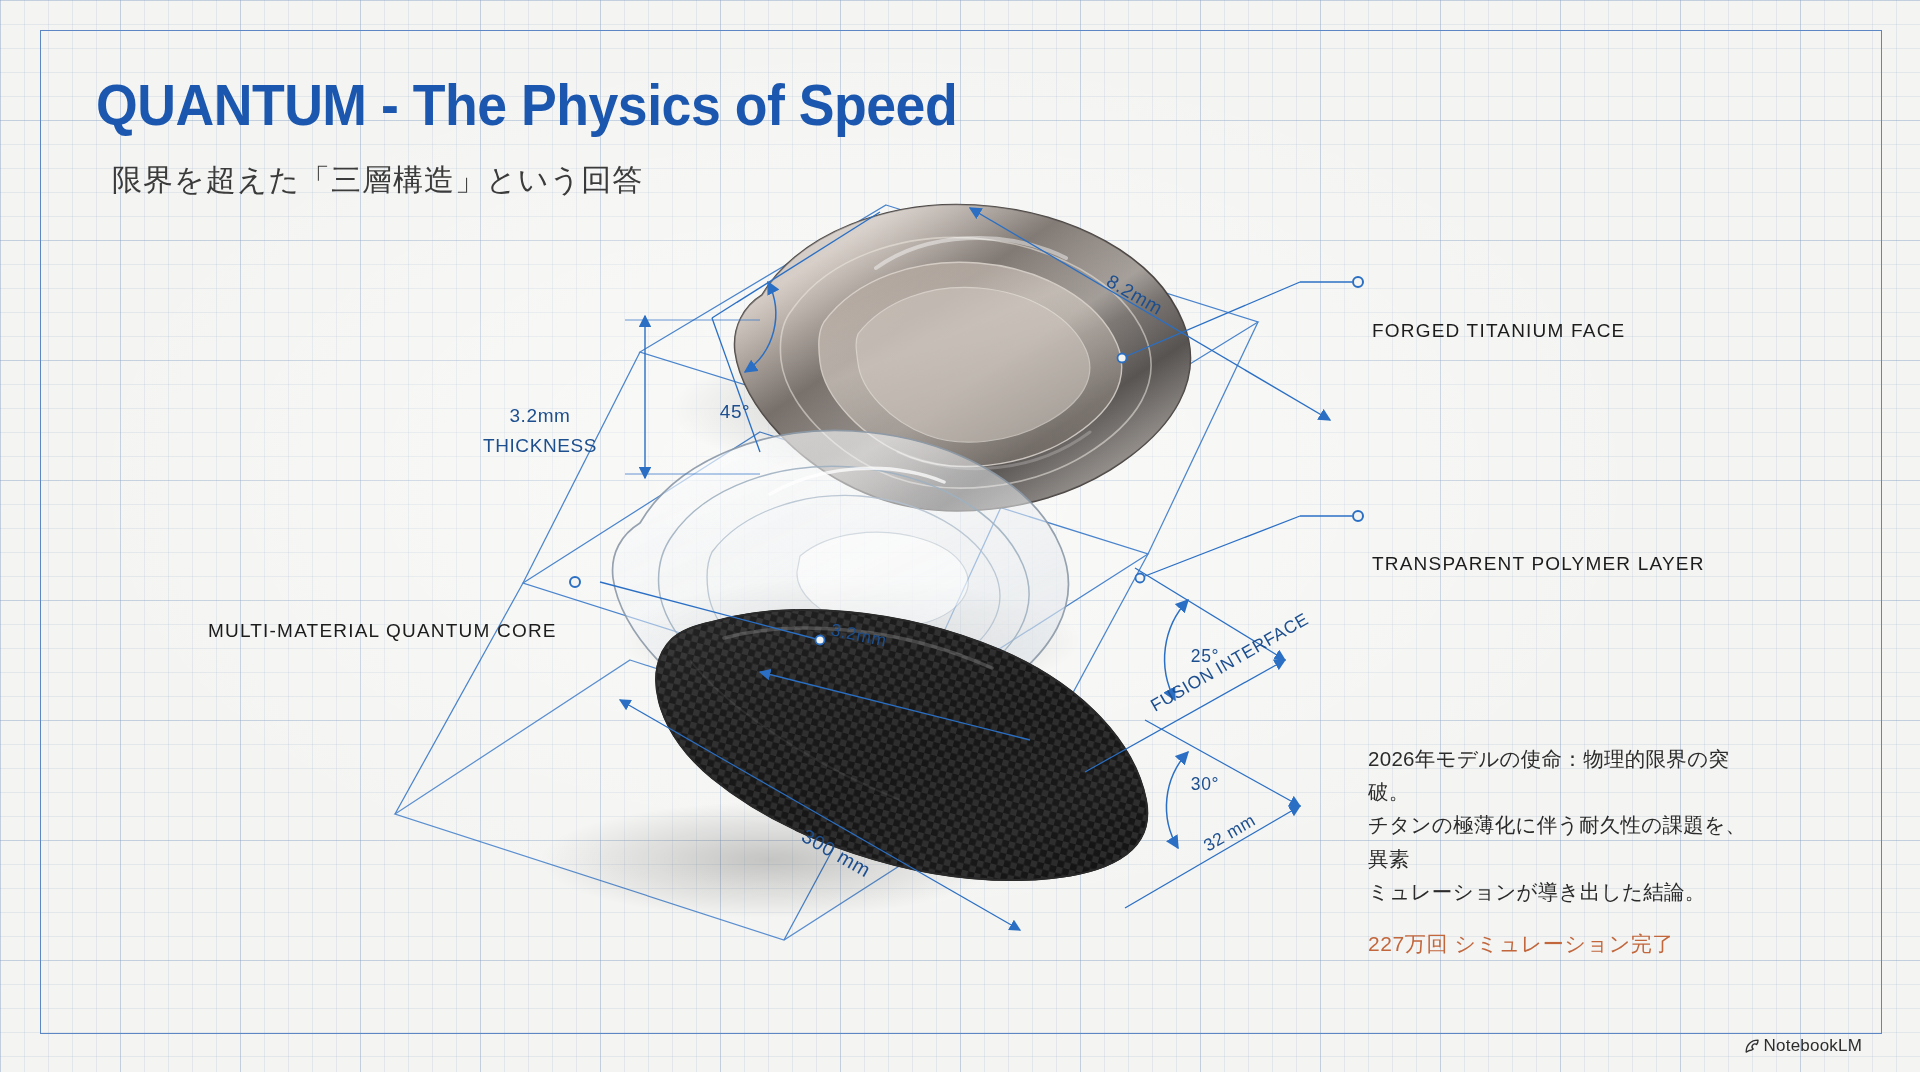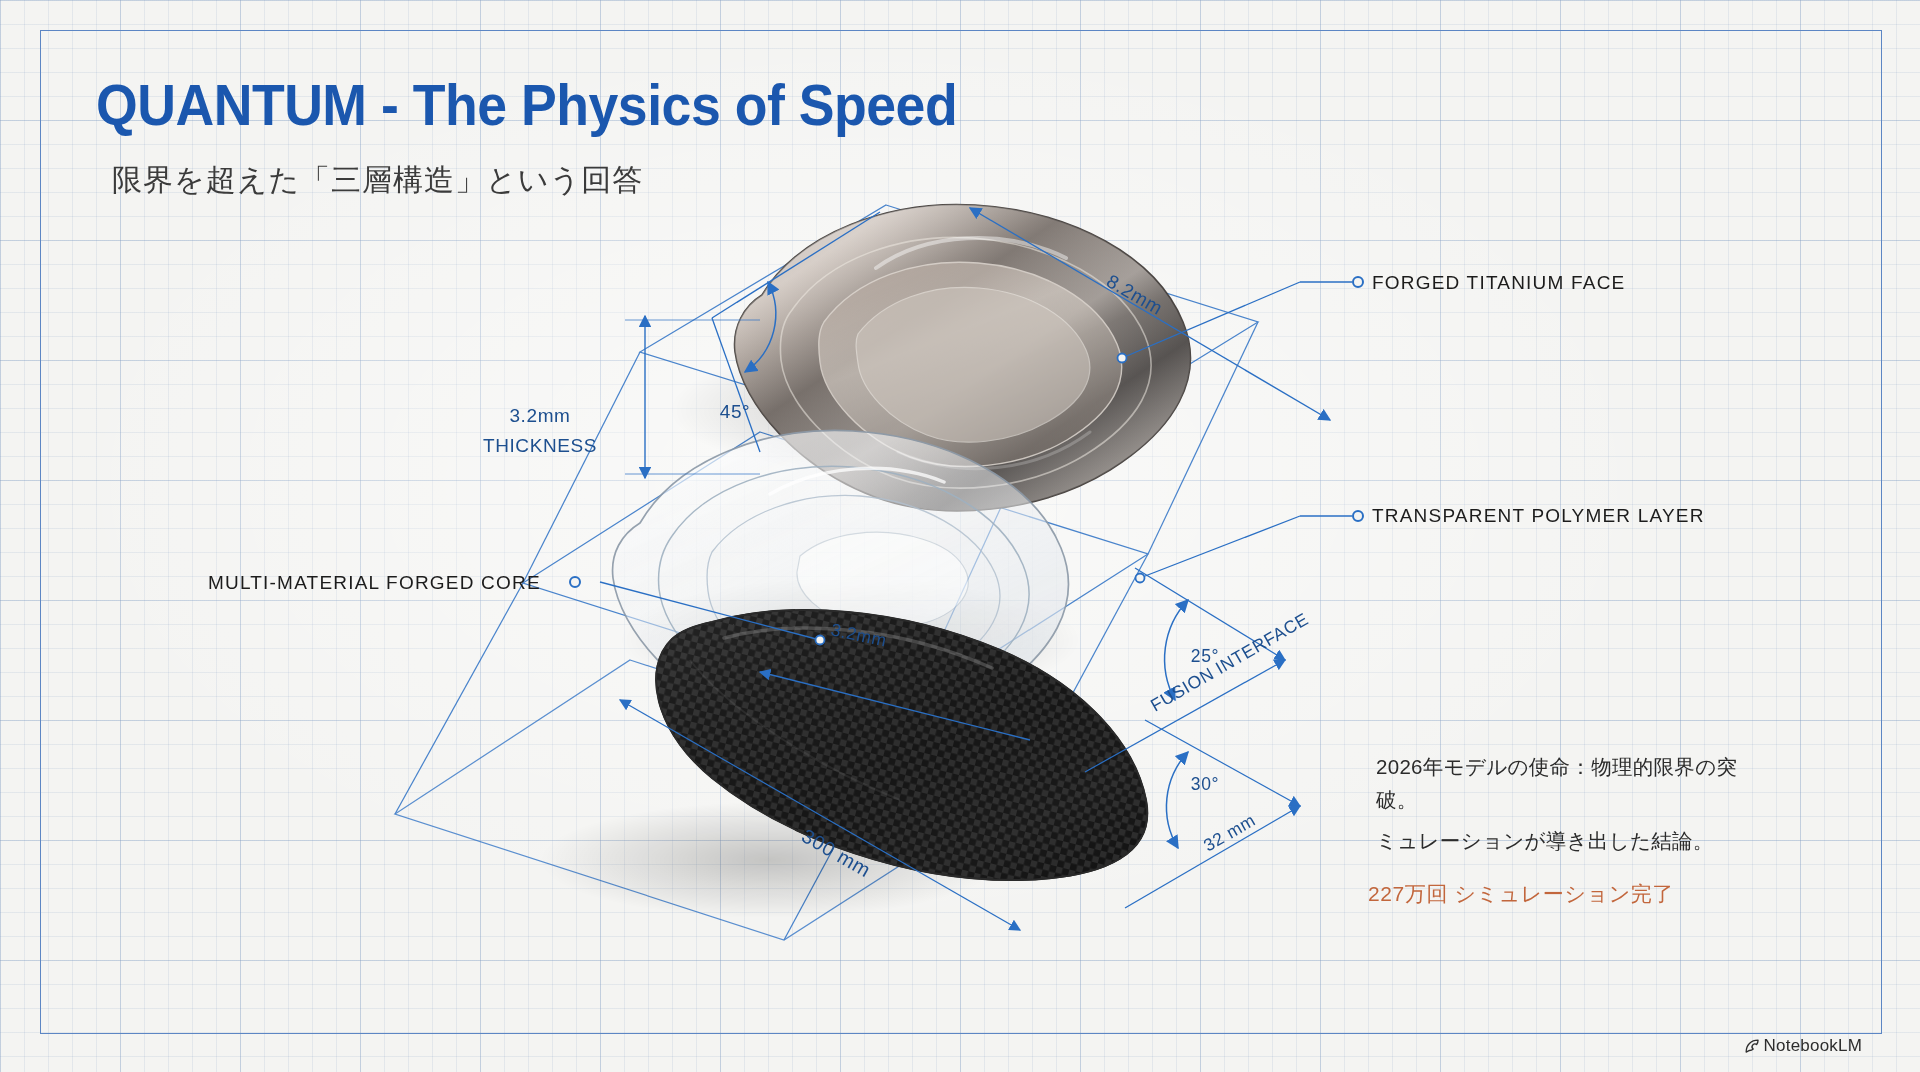--- a/index.html
+++ b/index.html
@@ -42,31 +42,32 @@
   }
   #subtitle{
     position:absolute;left:96px;top:160px;
     font-size:30px;color:#3b3b3b;letter-spacing:1px;white-space:nowrap;padding-left:16px;
   }
 
   
   .callout{
     position:absolute;font-size:19px;letter-spacing:1.2px;color:#1c1c1c;
     white-space:nowrap;
+    margin-top:48px;
   }
   #lbl-titanium{left:1372px;top:272px;}
   #lbl-polymer{left:1372px;top:505px;}
   #lbl-core{left:208px;top:572px;text-align:right;}
 
   
   #panel{
     position:absolute;left:1368px;top:742px;width:392px;
   }
   #panel p{
-    margin:8px;font-size:20.5px;line-height:1.62;color:#2b2b2b;
+    margin:0;font-size:20.5px;line-height:1.62;color:#2b2b2b;
     letter-spacing:.3px;
   }
   #accent{
     margin-top:22px;font-size:21px;color:#c2663c;letter-spacing:.6px;
   }
 
   
   #watermark{
     position:absolute;right:58px;bottom:16px;
     display:flex;align-items:center;gap:2px;
@@ -306,24 +307,25 @@
     <circle cx="820" cy="640" r="4.5" fill="#f4f4f2" stroke="#2a6fc4" stroke-width="1.8"></circle>
     <circle cx="575" cy="582" r="5" fill="#f4f4f2" stroke="#2a6fc4" stroke-width="2"></circle>
   </g>
 </svg>
 
 <div id="title">QUANTUM - The Physics of Speed</div>
 <div id="subtitle">限界を超えた「三層構造」という回答</div>
 
 <div class="callout" id="lbl-titanium">FORGED TITANIUM FACE</div>
 <div class="callout" id="lbl-polymer">TRANSPARENT POLYMER LAYER</div>
-<div class="callout" id="lbl-core">MULTI-MATERIAL FORGED CORE</div>
+<div class="callout" id="lbl-core">MULTI-MATERIAL QUANTUM CORE</div>
 
 <div id="panel">
   <p>2026年モデルの使命：物理的限界の突破。</p>
+  <p>チタンの極薄化に伴う耐久性の課題を、異素</p>
   <p>ミュレーションが導き出した結論。</p>
   <div id="accent">227万回  シミュレーション完了</div>
 </div>
 
 <div id="watermark">
   <span>
     <svg width="19" height="19" viewBox="0 0 24 24" style="position:static;display:block">
       <path d="M4 19 C4 10 10 4 19 4 C19 6.2 18.4 8 17.2 9.4 C15.6 8.2 13.4 8.6 12.2 10.2
                C11 11.8 11.3 13.9 12.9 15.1 C11.6 16.4 9.9 17 8.2 17 L4 19 Z" fill="none" stroke="#2d2d2d" stroke-width="1.7" stroke-linejoin="round"></path>
     </svg>

